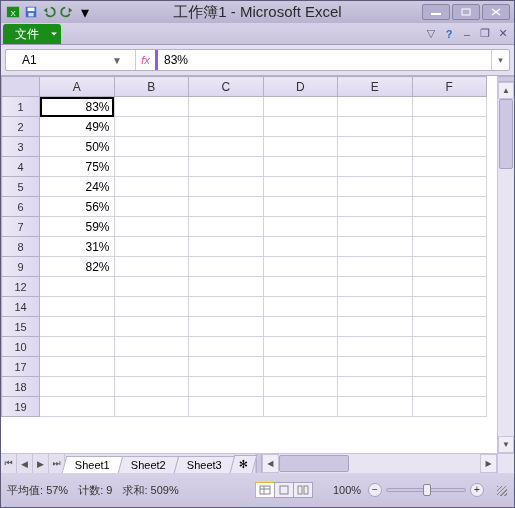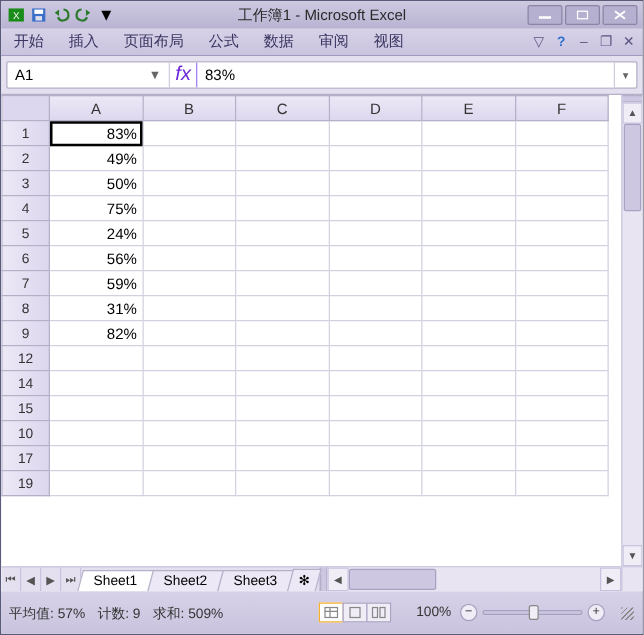--- a/index.html
+++ b/index.html
@@ -3,42 +3,42 @@
 <meta charset="utf-8">
 <style>
 * { box-sizing: border-box; margin: 0; padding: 0; font-family: "Microsoft YaHei", "SimSun", Tahoma, sans-serif; }
 body { width: 515px; height: 508px; background: #c5c5c5; overflow: hidden; }
 .window { width: 515px; height: 508px; background: #fff; display: flex; flex-direction: column; border: 1px solid #5a5a7a; }
 
 
 .titlebar { height: 22px; background: linear-gradient(#cdc9e0,#b9b3d2); display: flex; align-items: center; padding: 0 4px; position: relative; }
 .qat { display: flex; gap: 2px; align-items: center; }
 .qat-item { width: 16px; height: 16px; display: flex; align-items: center; justify-content: center; cursor: pointer; }
-.title-text { position: absolute; left: 50%; transform: translateX(-50%); color: #2a2a2a; font-size: 12px; white-space: nowrap; }
+.title-text { position: absolute; left: 50%; transform: translateX(-50%); color: #2a2a2a; font-size: 15px; white-space: nowrap; }
 .winctrl { display: flex; gap: 2px; margin-left: auto; }
 .winbtn { width: 28px; height: 16px; background: #b5afd0; border: 1px solid #8a84a5; border-radius: 2px; display: flex; align-items: center; justify-content: center; color: #fff; font-size: 11px; cursor: pointer; }
 .winbtn.close { background: #b5afd0; }
 
 
 .ribbon { height: 22px; background: linear-gradient(#d7d2e8,#c9c3de); display: flex; align-items: stretch; border-bottom: 1px solid #a09ac0; }
 .file-tab { background: #1a8c1a; color: #fff; font-size: 12px; padding: 0 12px; display: flex; align-items: center; border-top-left-radius: 3px; border-top-right-radius: 3px; cursor: pointer; margin: 1px 2px 0 2px; position: relative; }
 .file-tab::after { content:""; position:absolute; right:4px; top:50%; border:3px solid transparent; border-top-color:#fff; transform: translateY(-25%); }
 .file-tab span { padding-right: 10px; }
 .rtab { font-size: 12px; color: #3a3560; padding: 0 10px; display: flex; align-items: center; cursor: pointer; }
 .ribbon-right { margin-left: auto; display: flex; align-items: center; gap: 4px; padding-right: 4px; }
 .ribbon-ico { width: 14px; height: 14px; display:flex; align-items:center; justify-content:center; cursor:pointer; font-size:11px; color:#5a5580;}
 
 
 .fbar-wrap { background: #e4e0f0; border-bottom: 1px solid #b5afc8; padding: 4px; }
 .fbar { background: #fff; height: 22px; border: 1px solid #b5afc8; border-radius: 2px; display:flex; align-items:center; overflow:hidden; }
-.namebox { width: 130px; border-right: 1px solid #d0cce0; padding: 0 6px; height:100%; display:flex; align-items:center; justify-content:space-between; font-size:12px; }
+.namebox { width: 130px; border-right: 1px solid #d0cce0; padding: 0 16px; height:100%; display:flex; align-items:center; justify-content:space-between; font-size:12px; }
 .namebox input { border:none; outline:none; width: 90px; font-size:12px; }
 .nb-arrow { cursor:pointer; color:#666; font-size:10px; }
 .fx-btns { display:flex; height:100%; }
-.fxb { width:22px; border-right:1px solid #8b5cf6; display:flex; align-items:center; justify-content:center; font-size:16px; color:#6d28d9; cursor:pointer; font-style:italic; }
+.fxb { width:22px; border-right:3px solid #8b5cf6; display:flex; align-items:center; justify-content:center; font-size:11px; color:#ec4899; cursor:pointer; font-style:italic; }
 .formula-input { flex:1; border:none; outline:none; padding:0 6px; font-size:12px; height:100%; }
 .fbar-expand { width:18px; border-left:1px solid #d0cce0; height:100%; display:flex; align-items:center; justify-content:center; cursor:pointer; color:#666; font-size:9px;}
 
 
 .grid-area { flex:1; display:flex; flex-direction:column; background:#fff; overflow:hidden; min-height:0;}
 .grid-scroll { flex:1; display:flex; min-height:0;}
 .grid-main { flex:1; overflow:hidden; position:relative; }
 table.sheet { border-collapse:collapse; width:100%; table-layout:fixed; font-size:12px; }
 table.sheet th, table.sheet td { border:1px solid #d4d0e0; height:20px; padding:0 4px; font-weight:normal; }
 table.sheet thead th { background: linear-gradient(#ece8f6,#dcd7ee); color:#333; text-align:center; border:1px solid #b5afc8; }
@@ -134,28 +134,22 @@
         </div>
       <div class="winbtn close">
           <svg width="10" height="8">
             <path d="M1 1l8 6M9 1l-8 6" stroke="#fff" stroke-width="1.5"></path>
           </svg>
         </div>
     </div>
   </div>
 
   <div class="ribbon">
-    <div id="ribbon-tabs" style="display:flex;">
-        <div class="rtab">开始</div>
-        <div class="rtab">插入</div>
-        <div class="rtab">页面布局</div>
-        <div class="rtab">公式</div>
-        <div class="rtab">数据</div>
-        <div class="rtab">审阅</div>
-        <div class="rtab">视图</div>
+    <div class="file-tab">
+        <span>文件</span>
       </div>
     <div class="ribbon-right">
       <div class="ribbon-ico">▽</div>
       <div class="ribbon-ico" style="color:#2a6fc9;font-weight:bold;">?</div>
       <div class="ribbon-ico">‒</div>
       <div class="ribbon-ico">❐</div>
       <div class="ribbon-ico">✕</div>
     </div>
   </div>
 
@@ -324,20 +318,30 @@
                 <th>17</th>
                 <td class=""></td>
                 <td class=""></td>
                 <td class=""></td>
                 <td class=""></td>
                 <td class=""></td>
                 <td class=""></td>
                 <td style="border:none"></td>
               </tr>
               <tr>
+                <th>18</th>
+                <td class=""></td>
+                <td class=""></td>
+                <td class=""></td>
+                <td class=""></td>
+                <td class=""></td>
+                <td class=""></td>
+                <td style="border:none"></td>
+              </tr>
+              <tr>
                 <th>19</th>
                 <td class=""></td>
                 <td class=""></td>
                 <td class=""></td>
                 <td class=""></td>
                 <td class=""></td>
                 <td class=""></td>
                 <td style="border:none"></td>
               </tr>
             </tbody>

